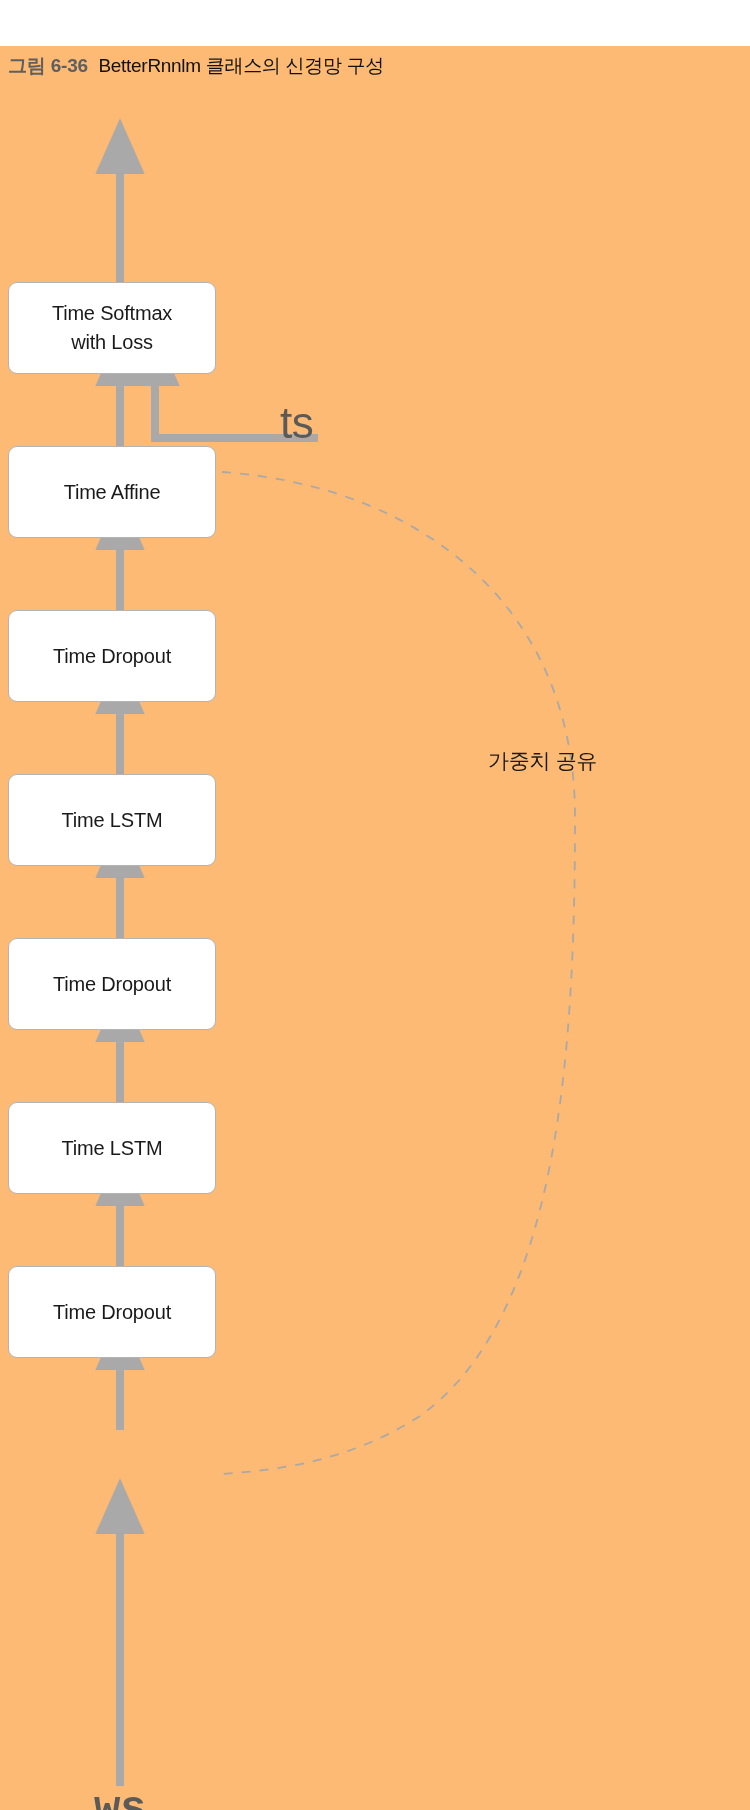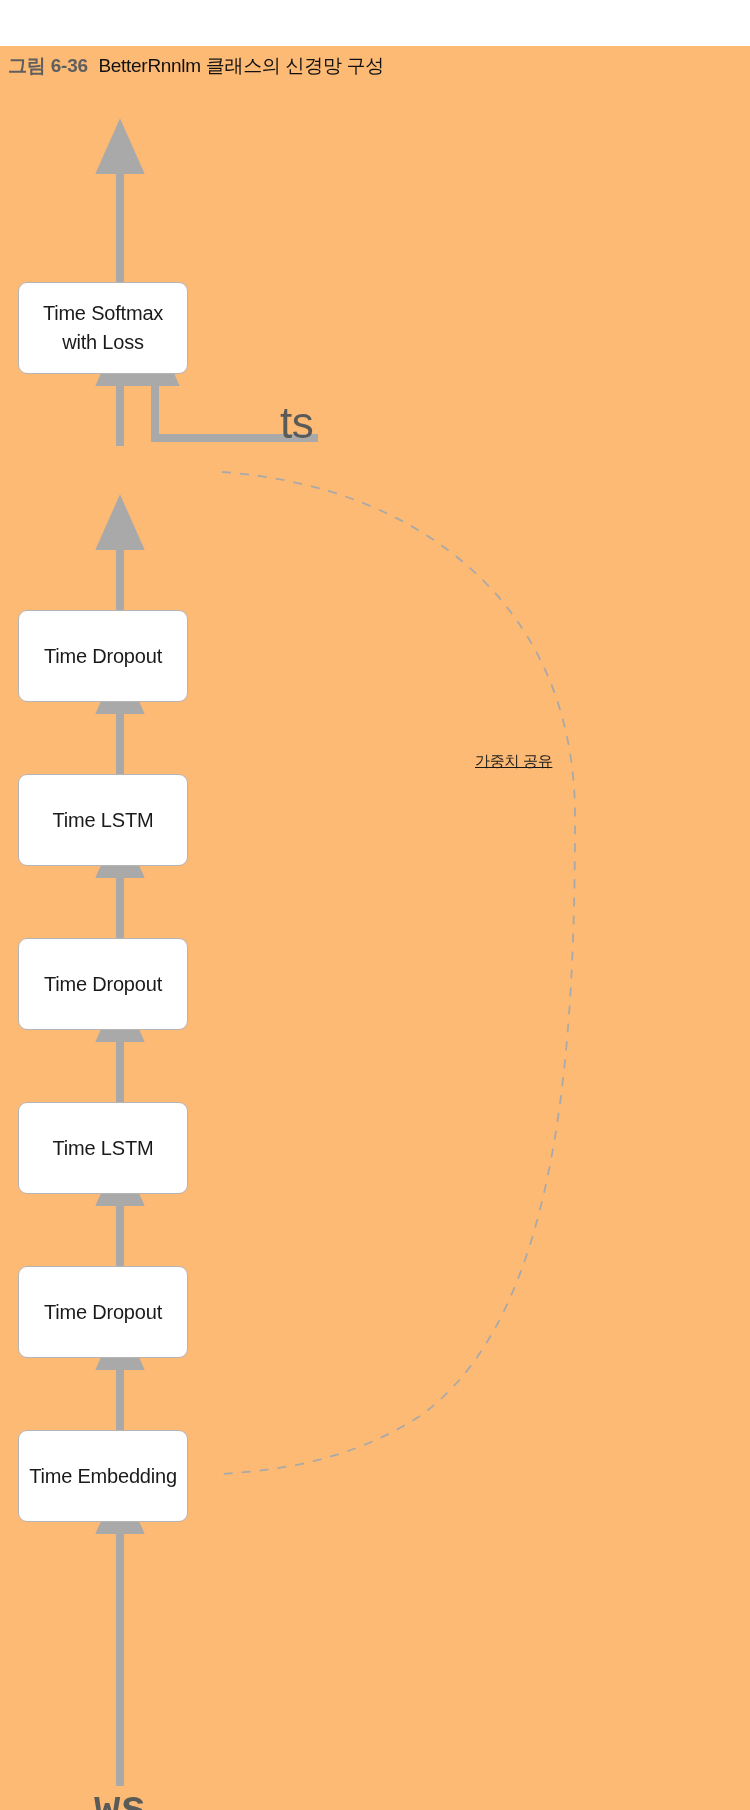--- a/index.html
+++ b/index.html
@@ -43,22 +43,22 @@
     position: absolute;
     left: 0;
     top: 0;
     width: 750px;
     height: 1810px;
   }
 
   
   .node-box {
     position: absolute;
-    left: 18px;
-    width: 170px;
+    left: 8px;
+    width: 208px;
     border: 1.6px solid #b4b4b4;
     border-radius: 9px;
     background: #ffffff;
     display: flex;
     align-items: center;
     justify-content: center;
     text-align: center;
     color: #1a1a1a;
     font-size: 20px;
     line-height: 29px;
@@ -98,28 +98,27 @@
     text-align: center;
     font-size: 44px;
     line-height: 50px;
     font-weight: bold;
     color: #5a5a58;
     letter-spacing: -0.5px;
     font-family: Liberation Mono, monospace;
   }
   .label-share {
     position: absolute;
-    left: 475px;
+    left: 488px;
     top: 700px;
-    font-size: 15px;
+    font-size: 21px;
     line-height: 30px;
     color: #1a1a1a;
     letter-spacing: -0.3px;
     white-space: nowrap;
-    text-decoration: underline;
   }
 </style>
 </head>
 <body>
 
 <div id="page">
 
   <div id="caption">
     <span class="fig-num">그림 6-36</span><span>&nbsp;&nbsp;</span><span class="fig-title">BetterRnnlm 클래스의 신경망 구성</span>
   </div>
@@ -155,24 +154,24 @@
     </g>
 
     <path d="M222,426 C 420,440 575,560 575,770
              C 575,1000 560,1270 420,1370
              C 350,1415 280,1424 222,1428" fill="none" stroke="#a9a9a9" stroke-width="1.8" stroke-dasharray="9 9" stroke-linecap="butt"></path>
   </svg>
 
 
   <div class="node-box" style="top:236px;height:92px;">Time Softmax
 with Loss</div>
+  <div class="node-box" style="top:400px;height:92px;">Time Affine</div>
   <div class="node-box" style="top:564px;height:92px;">Time Dropout</div>
   <div class="node-box" style="top:728px;height:92px;">Time LSTM</div>
   <div class="node-box" style="top:892px;height:92px;">Time Dropout</div>
   <div class="node-box" style="top:1056px;height:92px;">Time LSTM</div>
   <div class="node-box" style="top:1220px;height:92px;">Time Dropout</div>
-  <div class="node-box" style="top:1384px;height:92px;">Time Embedding</div>
 
   <div class="label-ts">ts</div>
   <div class="label-share">가중치 공유</div>
   <div class="label-ws">ws</div>
 
 </div>
 
 </body></html>

